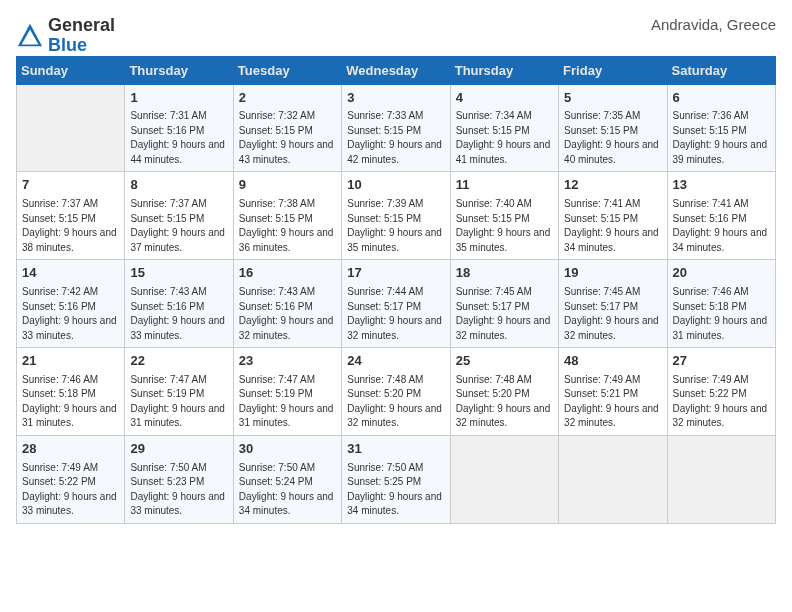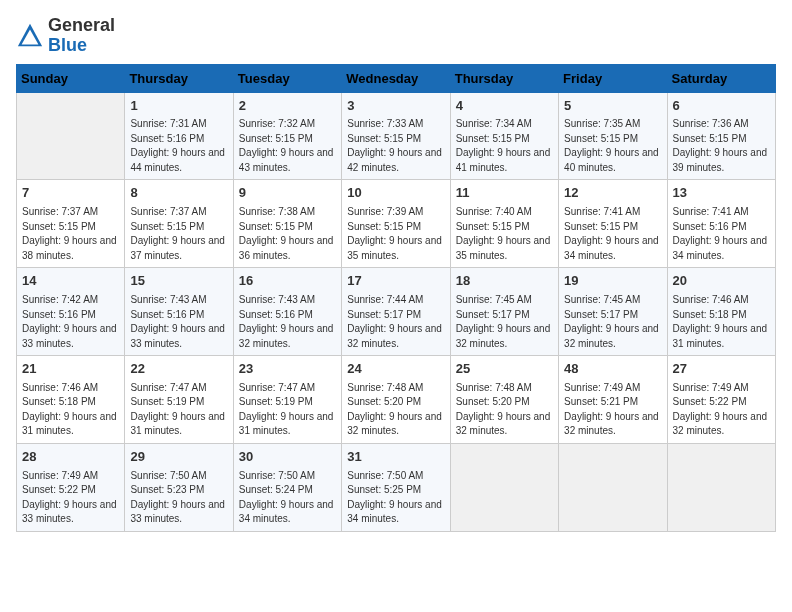--- a/index.html
+++ b/index.html
@@ -7,21 +7,20 @@
       font-family: Arial, sans-serif;
       background: #fff;
       width: 792px;
       min-height: 612px;
       padding: 16px;
     }
     .header {
       display: flex;
       justify-content: space-between;
       align-items: flex-start;
-      margin-bottom: 8px;
     }
     .logo {
       display: flex;
       align-items: center;
       gap: 4px;
     }
     .logo-text {
       font-size: 18px;
       font-weight: bold;
       line-height: 1.1;
@@ -45,21 +44,21 @@
       font-size: 15px;
       color: #555;
     }
     table {
       width: 100%;
       border-collapse: collapse;
       font-size: 11px;
     }
     thead tr th {
       background-color: #1a6bb5;
-      color: #000000;
+      color: #e5e5e5;
       padding: 6px 4px;
       text-align: left;
       font-size: 13px;
       font-weight: bold;
       border: 1px solid #1a6bb5;
     }
     tbody tr td {
       border: 1px solid #ccc;
       vertical-align: top;
       padding: 4px 5px;
@@ -96,20 +95,21 @@
     <svg class="logo-icon" viewBox="0 0 30 30" xmlns="http://www.w3.org/2000/svg">
       <polygon points="15,2 28,26 2,26" fill="#1a6bb5"></polygon>
       <polygon points="15,8 24,24 6,24" fill="#fff"></polygon>
     </svg>
     <div class="logo-text">
       <span class="logo-general">General</span><br>
       <span class="logo-blue">Blue</span>
     </div>
   </div>
   <div class="title-block">
+    <div class="location">Andravida, Greece</div>
   </div>
 </div>
 
 <table>
   <thead>
     <tr>
     <th>Sunday</th>
         <th>Thursday</th>
         <th>Tuesday</th>
         <th>Wednesday</th>

